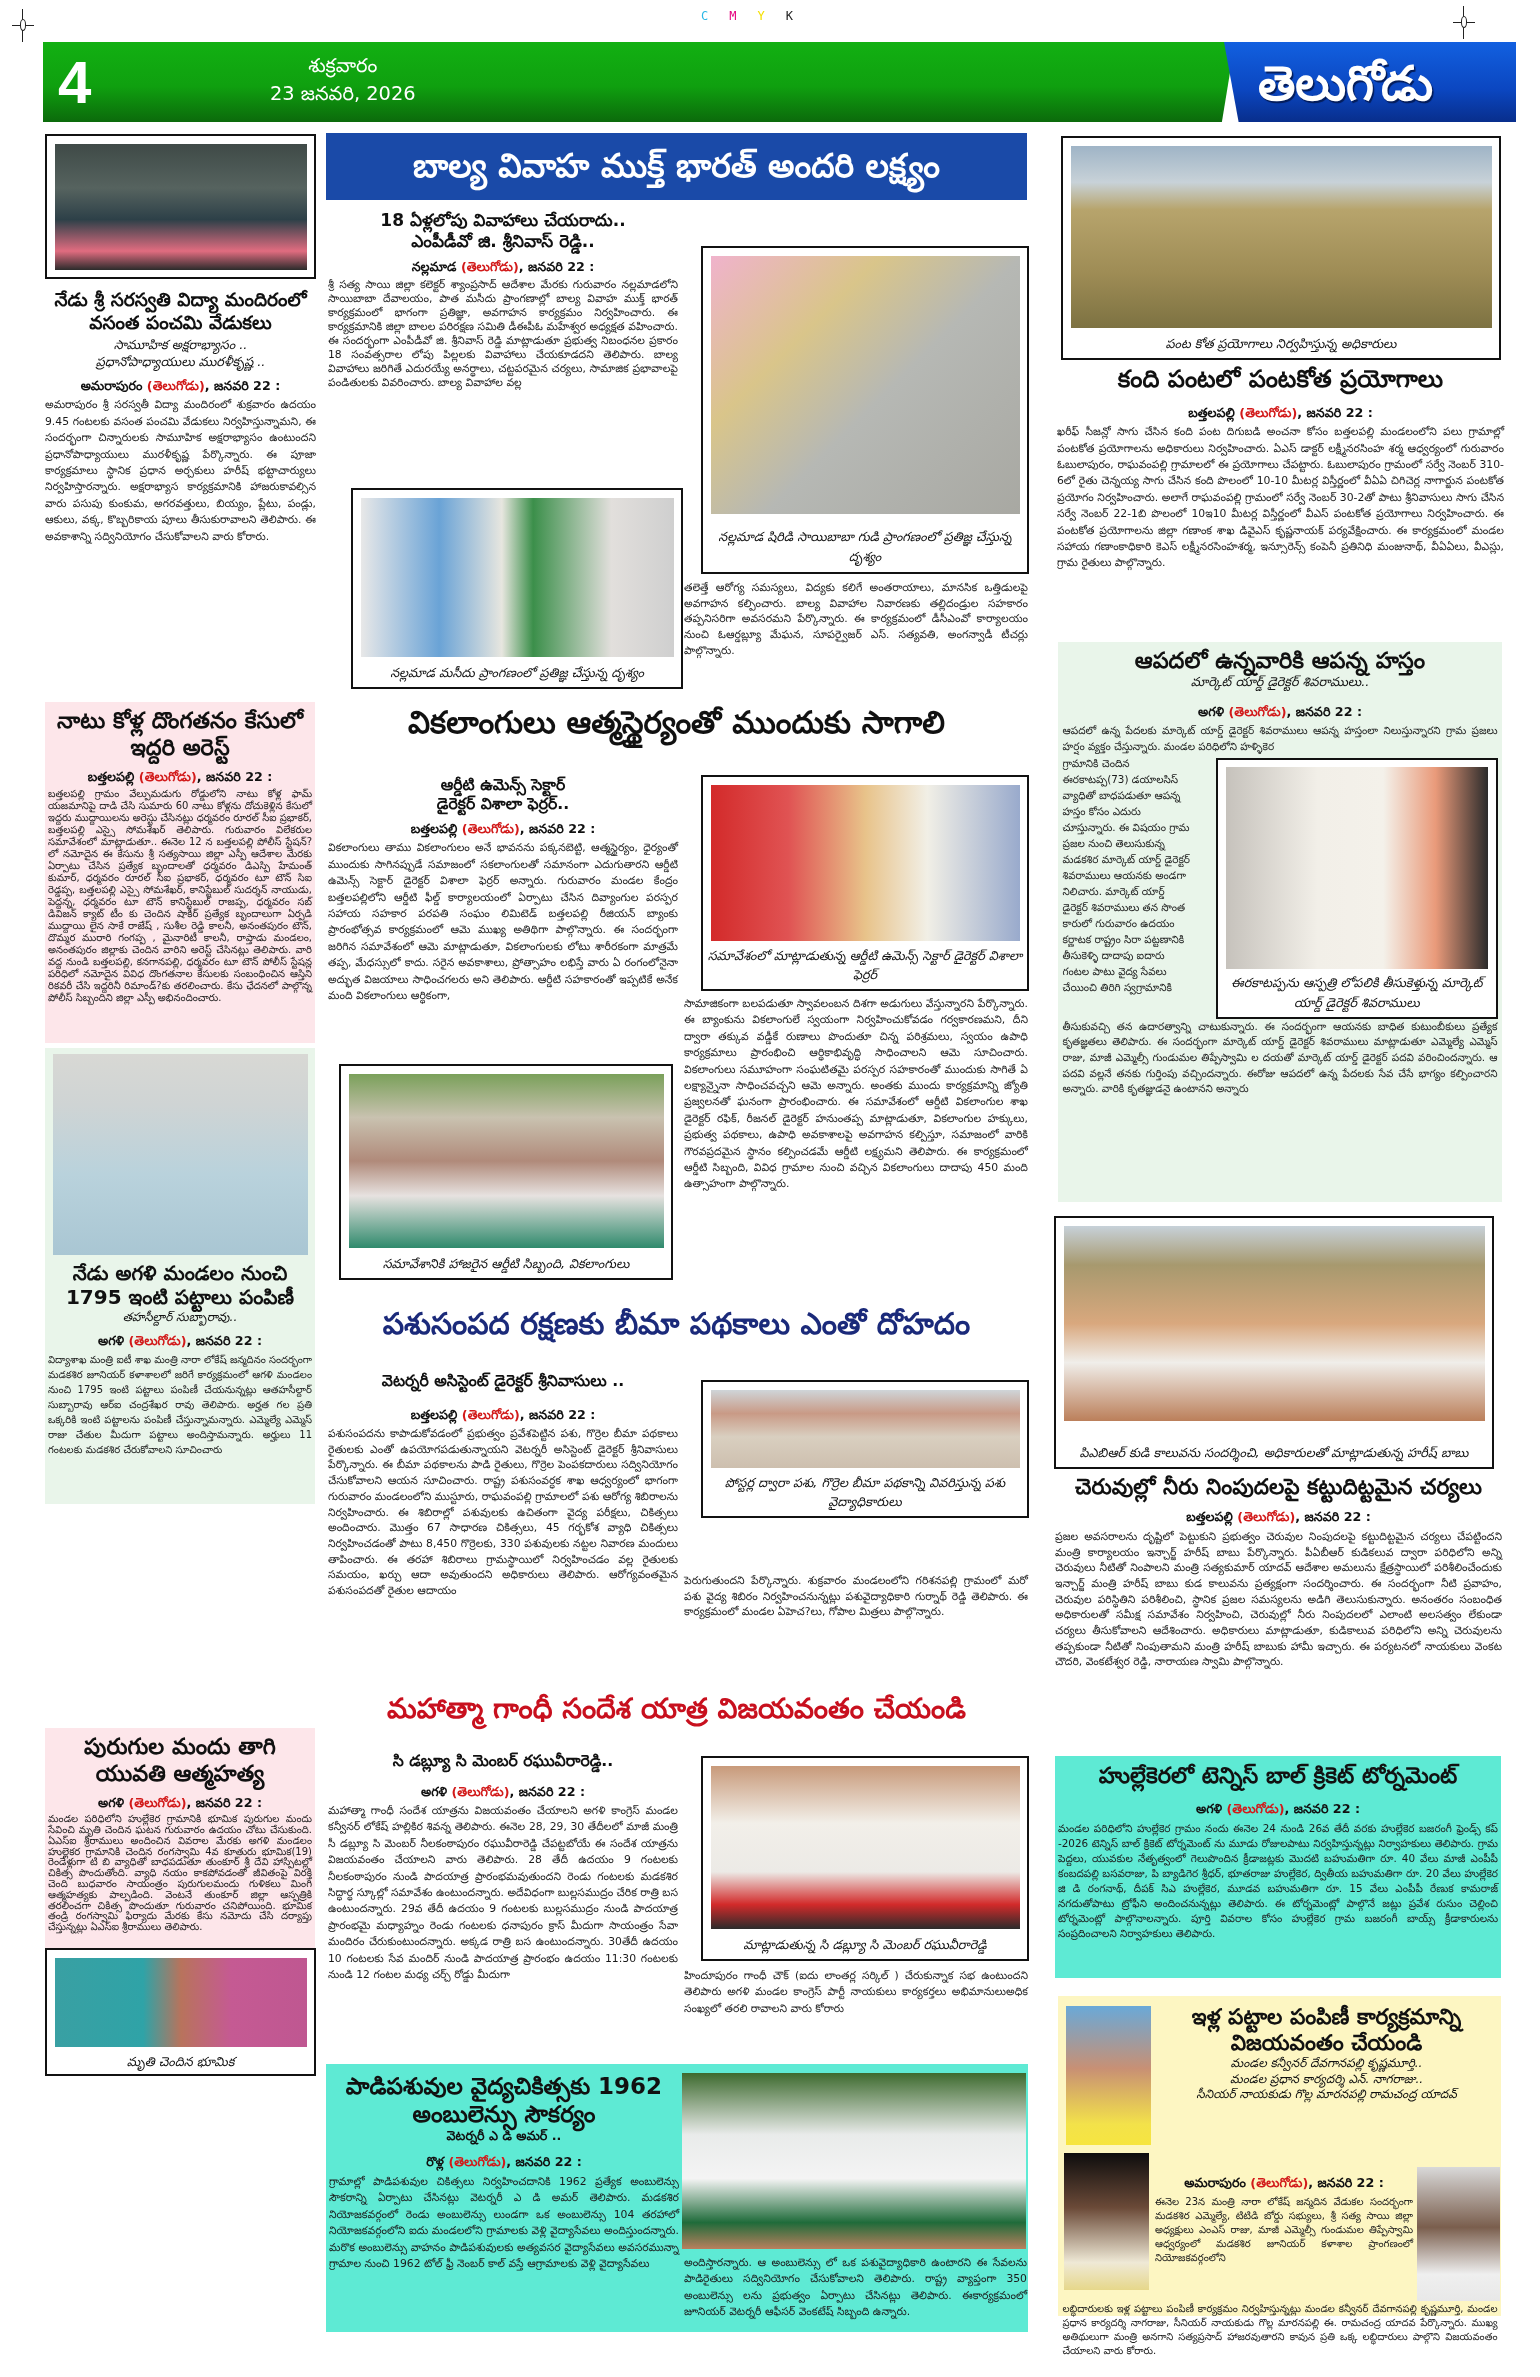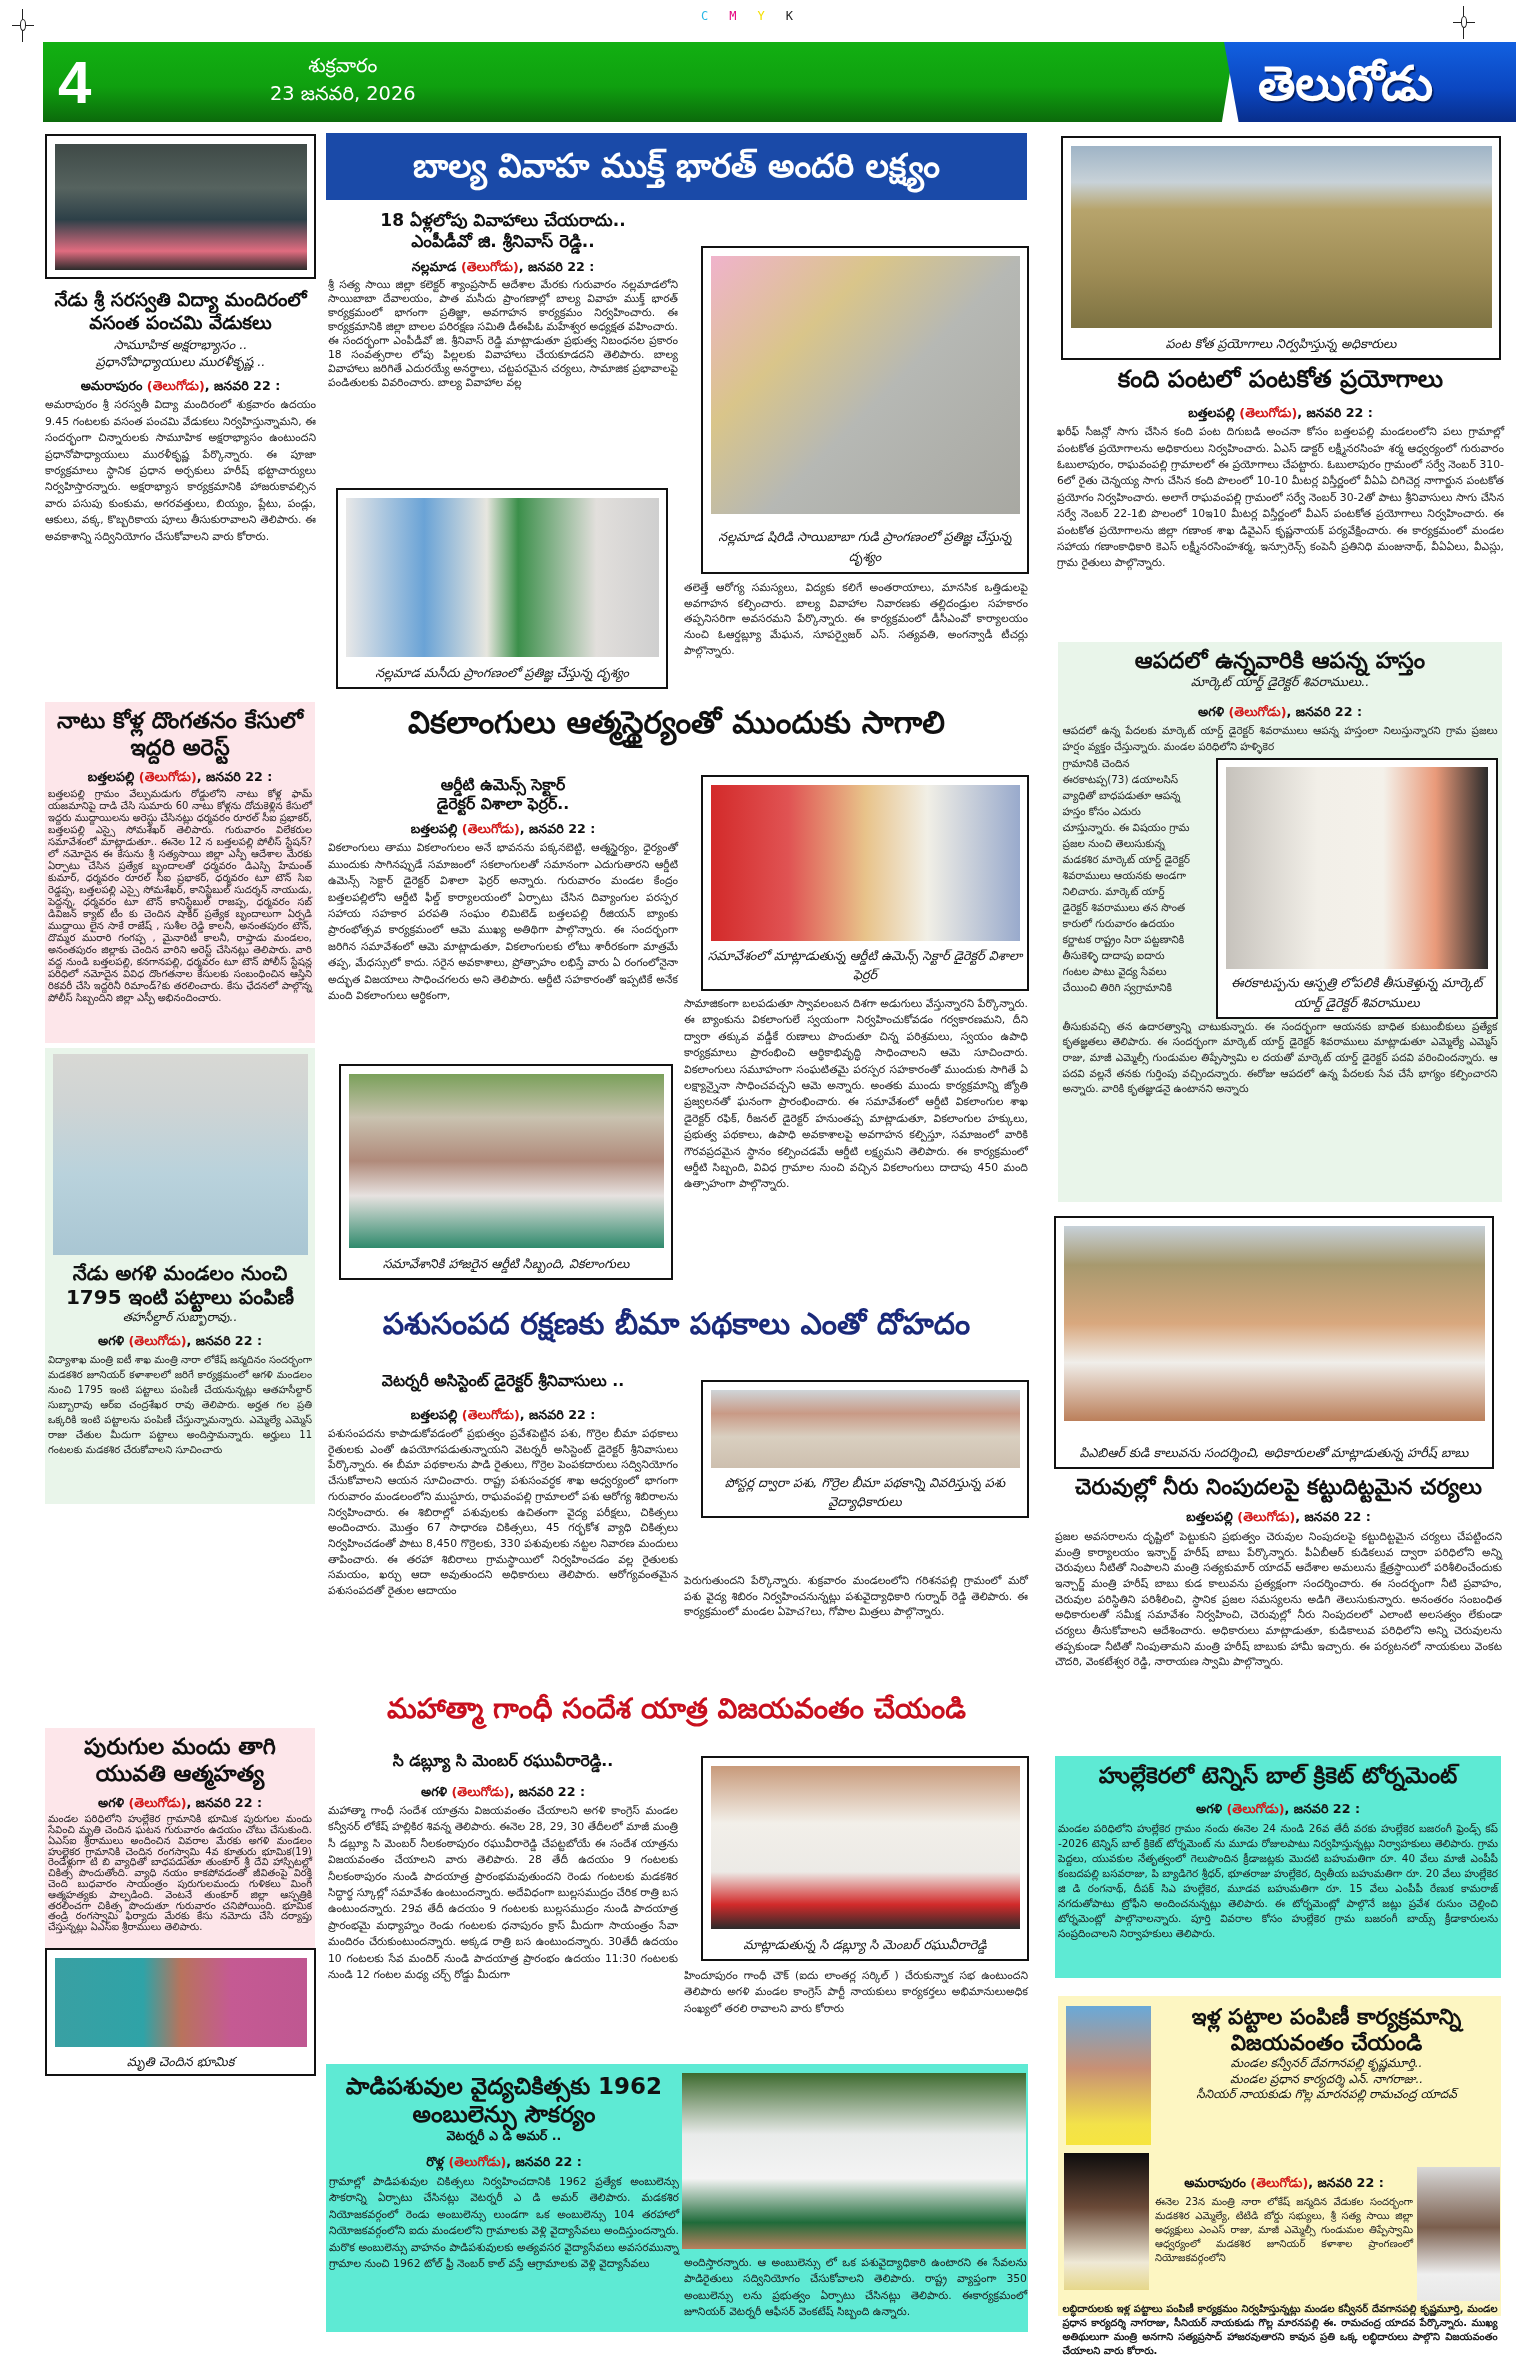--- a/index.html
+++ b/index.html
@@ -129,21 +129,21 @@
 
 <div class="blk blue-banner" style="left:326px;top:133px;width:701px;height:67px;display:flex;align-items:center;justify-content:center;">
   <div class="hl" style="color:#fff;font-size:33px;">బాల్య వివాహ ముక్త్ భారత్ అందరి లక్ష్యం</div>
 </div>
 <div class="blk" style="left:328px;top:210px;width:350px;">
   <div class="hl" style="font-size:17px;">18 ఏళ్లలోపు వివాహాలు చేయరాదు..</div>
   <div class="hl" style="font-size:17px;">ఎంపీడీవో జి. శ్రీనివాస్ రెడ్డి..</div>
   <div class="dateline"><span>నల్లమాడ</span> <span class="src">(తెలుగోడు)</span><span>, జనవరి 22 :</span></div>
   <div class="body" style="font-size:10.8px;line-height:14px;">శ్రీ సత్య సాయి జిల్లా కలెక్టర్ శ్యాంప్రసాద్ ఆదేశాల మేరకు గురువారం నల్లమాడలోని సాయిబాబా దేవాలయం, పాత మసీదు ప్రాంగణాల్లో బాల్య వివాహ ముక్త్ భారత్ కార్యక్రమంలో భాగంగా ప్రతిజ్ఞా, అవగాహన కార్యక్రమం నిర్వహించారు. ఈ కార్యక్రమానికి జిల్లా బాలల పరిరక్షణ సమితి డీఈపీఓ మహేశ్వర అధ్యక్షత వహించారు. ఈ సందర్భంగా ఎంపీడీవో జి. శ్రీనివాస్ రెడ్డి మాట్లాడుతూ ప్రభుత్వ నిబంధనల ప్రకారం 18 సంవత్సరాల లోపు పిల్లలకు వివాహాలు చేయకూడదని తెలిపారు. బాల్య వివాహాలు జరిగితే ఎదురయ్యే అనర్థాలు, చట్టపరమైన చర్యలు, సామాజిక ప్రభావాలపై పండితులకు వివరించారు. బాల్య వివాహాల వల్ల</div>
 </div>
-<div class="photo" style="left:336px;top:488px;width:332px;height:201px;padding-left:48px;">
+<div class="photo" style="left:351px;top:488px;width:332px;height:201px;padding-left:48px;">
   <div class="img ph-mosque" style="bottom:30px;"></div>
   <div class="cap" style="bottom:4.5px;">నల్లమాడ మసీదు ప్రాంగణంలో ప్రతిజ్ఞ చేస్తున్న దృశ్యం</div>
 </div>
 <div class="photo" style="left:701px;top:246px;width:328px;height:328px;">
   <div class="img ph-rally" style="bottom:58px;"></div>
   <div class="cap" style="bottom:6px;">నల్లమాడ షిరిడి సాయిబాబా గుడి ప్రాంగణంలో ప్రతిజ్ఞ చేస్తున్న దృశ్యం</div>
 </div>
 <div class="blk" style="left:684px;top:580px;width:344px;">
   <div class="body" style="font-size:10.8px;line-height:15.7px;">తలెత్తే ఆరోగ్య సమస్యలు, విద్యకు కలిగే అంతరాయాలు, మానసిక ఒత్తిడులపై అవగాహన కల్పించారు. బాల్య వివాహాల నివారణకు తల్లిదండ్రుల సహకారం తప్పనిసరిగా అవసరమని పేర్కొన్నారు. ఈ కార్యక్రమంలో డీసీఎంవో కార్యాలయం నుంచి ఓఆర్డబ్ల్యూ మేఘన, సూపర్వైజర్ ఎస్. సత్యవతి, అంగన్వాడీ టీచర్లు పాల్గొన్నారు.</div>
 </div>
@@ -262,17 +262,17 @@
     <div class="sub" style="font-size:12px;">మండల కన్వీనర్ దేవగానపల్లి కృష్ణమూర్తి..</div>
     <div class="sub" style="font-size:12px;">మండల ప్రధాన కార్యదర్శి ఎన్. నాగరాజు..</div>
     <div class="sub" style="font-size:12px;">సీనియర్ నాయకుడు గొల్ల మారనపల్లి రామచంద్ర యాదవ్</div>
   </div>
   <div class="ph-portrait2" style="position:absolute;left:6px;top:157px;width:85px;height:137px;"></div>
   <div class="ph-portrait3" style="position:absolute;left:359px;top:171px;width:83px;height:134px;"></div>
   <div class="blk" style="left:97px;top:179px;width:258px;">
     <div class="dateline" style="margin-top:0;"><span>అమరాపురం</span> <span class="src">(తెలుగోడు)</span><span>, జనవరి 22 :</span></div>
     <div class="body" style="font-size:10px;line-height:14px;">ఈనెల 23న మంత్రి నారా లోకేష్ జన్మదిన వేడుకల సందర్భంగా మడకశిర ఎమ్మెల్యే, టిటిడి బోర్డు సభ్యులు, శ్రీ సత్య సాయి జిల్లా అధ్యక్షులు ఎంఎస్ రాజు, మాజీ ఎమ్మెల్సీ గుండుమల తిప్పేస్వామి ఆధ్వర్యంలో మడకశిర జూనియర్ కళాశాల ప్రాంగణంలో నియోజకవర్గంలోని</div>
   </div>
-  <div class="blk" style="left:4.5px;top:306px;width:435px;font-weight:bold;">
+  <div class="blk" style="left:4.5px;top:306px;width:435px;">
     <div class="body" style="font-size:10px;line-height:14px;">లబ్ధిదారులకు ఇళ్ల పట్టాలు పంపిణీ కార్యక్రమం నిర్వహిస్తున్నట్లు మండల కన్వీనర్ దేవగానపల్లి కృష్ణమూర్తి, మండల ప్రధాన కార్యదర్శి నాగరాజు, సీనియర్ నాయకుడు గొల్ల మారనపల్లి ఈ. రామచంద్ర యాదవ పేర్కొన్నారు. ముఖ్య అతిథులుగా మంత్రి అనగాని సత్యప్రసాద్ హాజరవుతారని కావున ప్రతి ఒక్క లబ్ధిదారులు పాల్గొని విజయవంతం చేయాలని వారు కోరారు.</div>
   </div>
 </div>
 
 
 </body></html>

